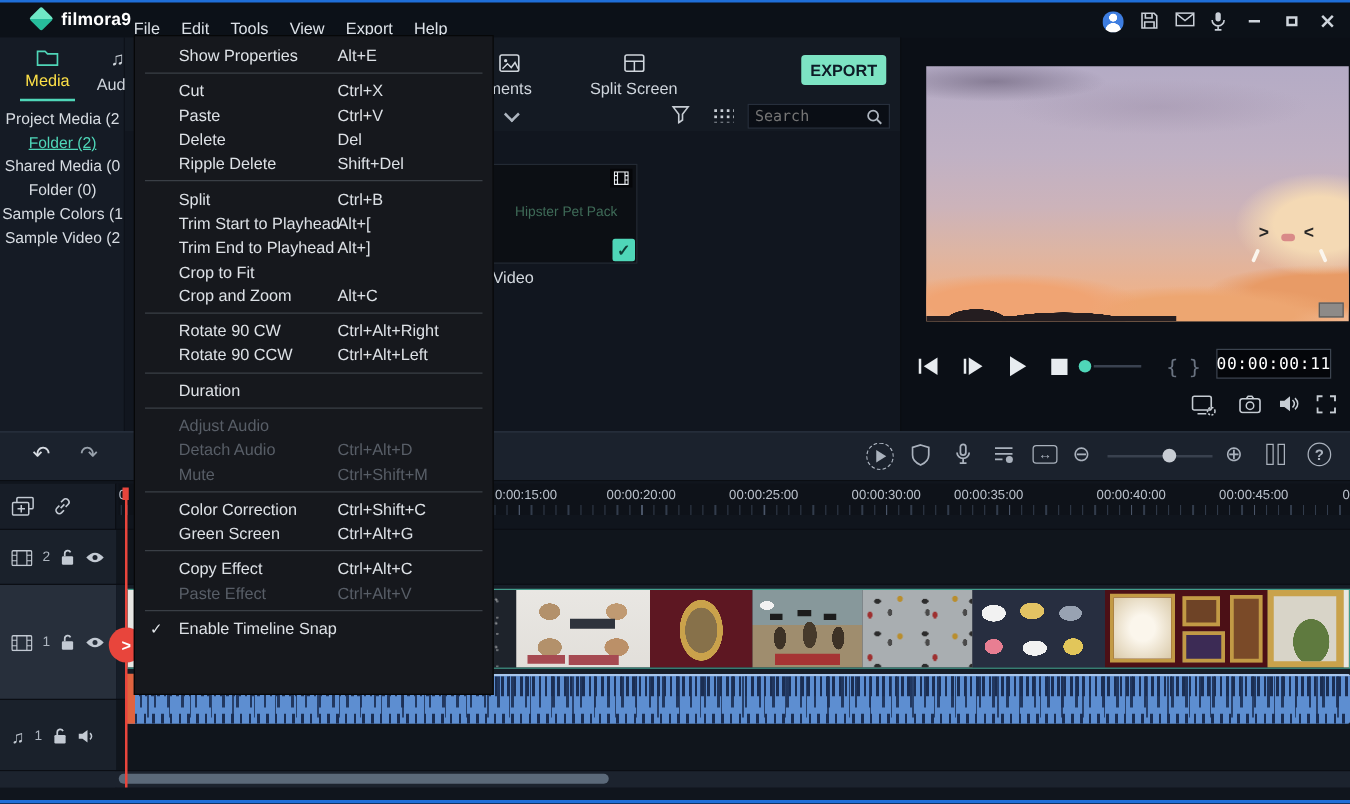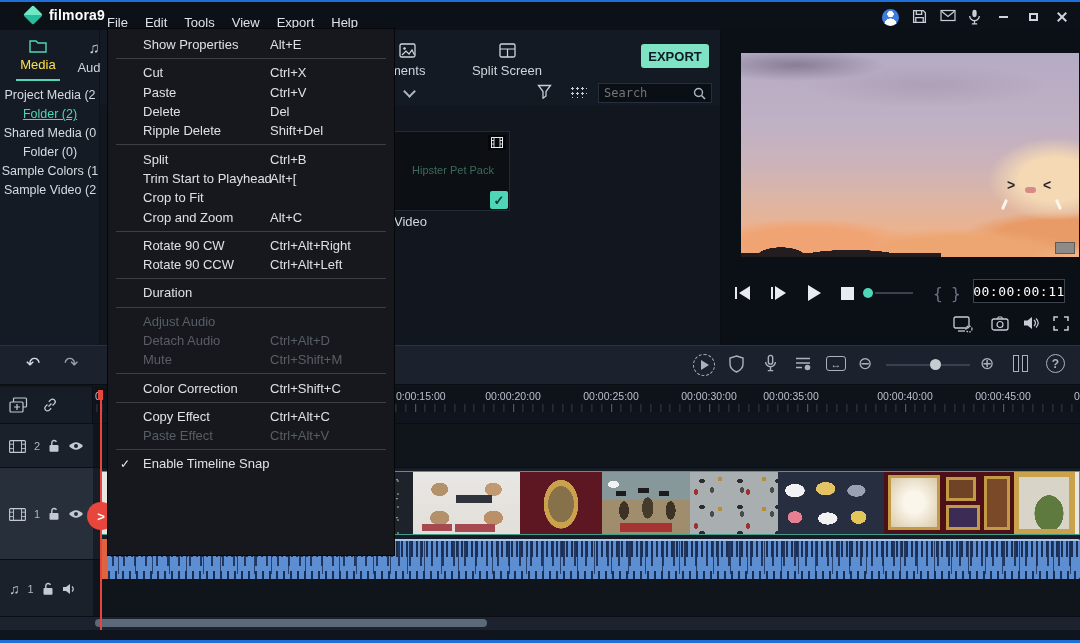--- a/index.html
+++ b/index.html
@@ -604,20 +604,24 @@
     <div class="msep"></div>
     <div class="mi">
         <span class="lbl">Split</span>
         <span class="sc">Ctrl+B</span>
       </div>
     <div class="mi">
         <span class="lbl">Trim Start to Playhead</span>
         <span class="sc">Alt+[</span>
       </div>
     <div class="mi">
+        <span class="lbl">Trim End to Playhead</span>
+        <span class="sc">Alt+]</span>
+      </div>
+    <div class="mi">
         <span class="lbl">Crop to Fit</span>
         <span class="sc"></span>
       </div>
     <div class="mi">
         <span class="lbl">Crop and Zoom</span>
         <span class="sc">Alt+C</span>
       </div>
     <div class="msep"></div>
     <div class="mi">
         <span class="lbl">Rotate 90 CW</span>
@@ -643,20 +647,24 @@
       </div>
     <div class="mi disabled">
         <span class="lbl">Mute</span>
         <span class="sc">Ctrl+Shift+M</span>
       </div>
     <div class="msep"></div>
     <div class="mi">
         <span class="lbl">Color Correction</span>
         <span class="sc">Ctrl+Shift+C</span>
       </div>
+    <div class="mi">
+        <span class="lbl">Green Screen</span>
+        <span class="sc">Ctrl+Alt+G</span>
+      </div>
     <div class="msep"></div>
     <div class="mi">
         <span class="lbl">Copy Effect</span>
         <span class="sc">Ctrl+Alt+C</span>
       </div>
     <div class="mi disabled">
         <span class="lbl">Paste Effect</span>
         <span class="sc">Ctrl+Alt+V</span>
       </div>
     <div class="msep"></div>

